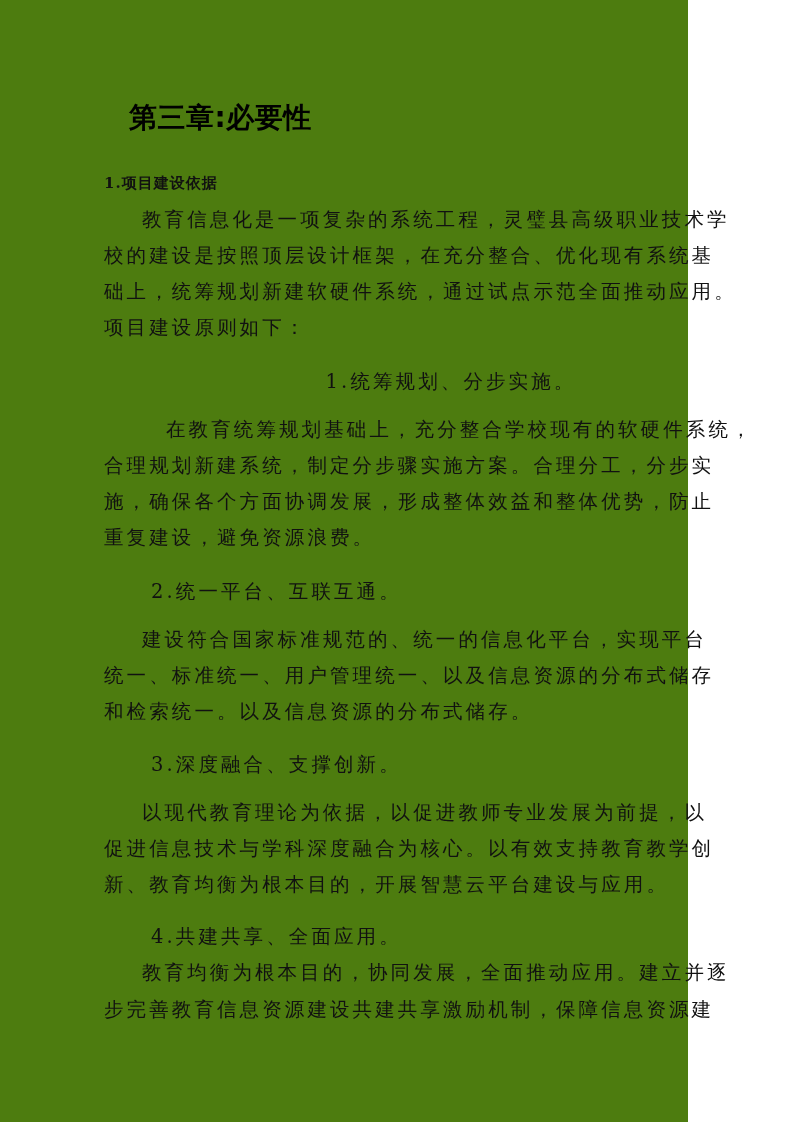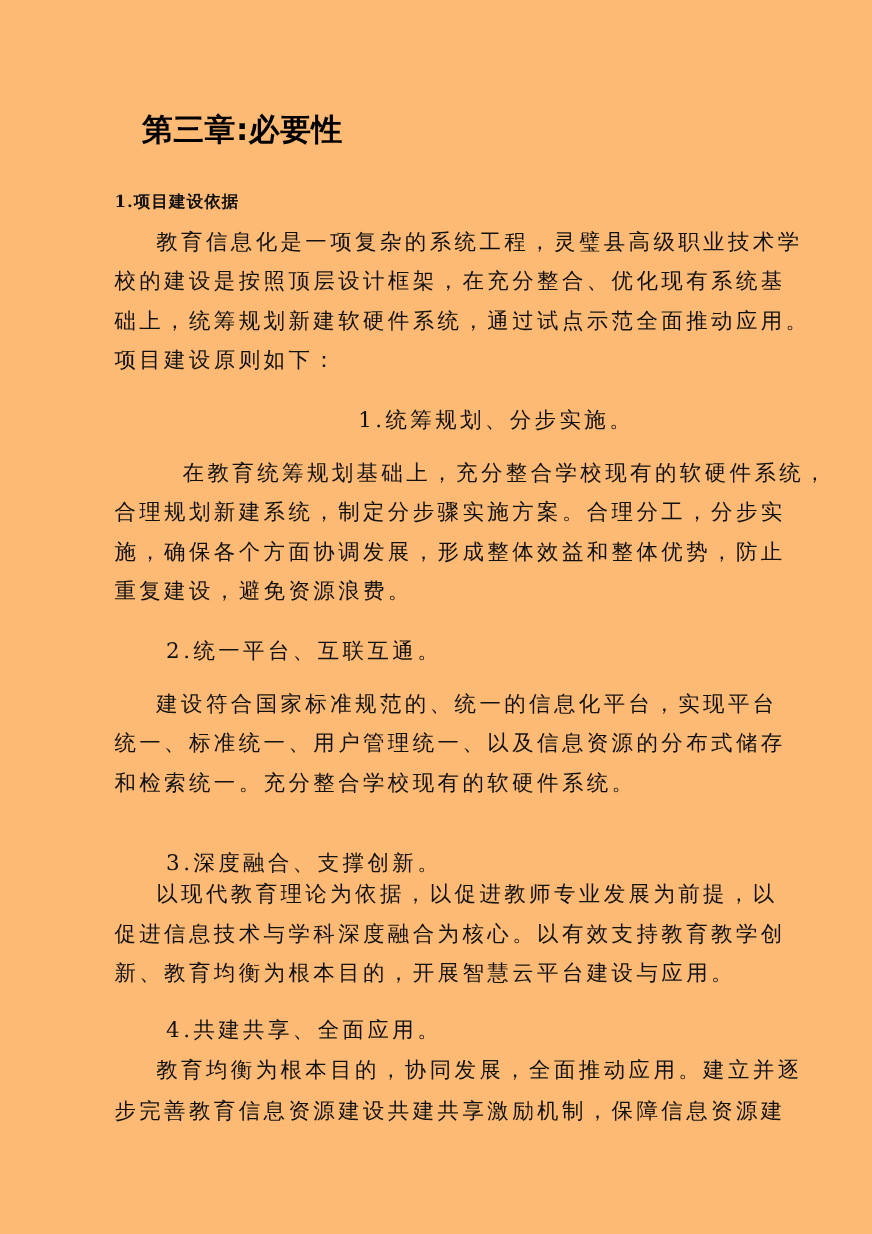--- a/index.html
+++ b/index.html
@@ -12,23 +12,23 @@
       height: 1122px;
       position: relative;
       overflow: hidden;
       font-family: "DejaVu Serif", "Liberation Serif", serif;
       color: #111111;
     }
     .page {
       position: absolute;
       left: 0;
       top: 0;
-      width: 793px;
+      width: 688px;
       height: 1122px;
-      background: #fdba74;
+      background: #4d7c0f;
     }
     .title {
       position: absolute;
       left: 129px;
       top: 98px;
       font-family: "DejaVu Sans", "Liberation Sans", sans-serif;
       font-weight: bold;
       font-size: 28px;
       letter-spacing: 0.5px;
       line-height: 40px;
@@ -79,25 +79,25 @@
     <div class="line indent-para" style="top:416px;margin-left:24px;">在教育统筹规划基础上，充分整合学校现有的软硬件系统，</div>
     <div class="line" style="top:452px;">合理规划新建系统，制定分步骤实施方案。合理分工，分步实</div>
     <div class="line" style="top:488px;">施，确保各个方面协调发展，形成整体效益和整体优势，防止</div>
     <div class="line" style="top:524px;">重复建设，避免资源浪费。</div>
   </div>
 
   <div>
     <div class="line indent-item" style="top:578px;">2.统一平台、互联互通。</div>
     <div class="line indent-para" style="top:626px;">建设符合国家标准规范的、统一的信息化平台，实现平台</div>
     <div class="line" style="top:662px;">统一、标准统一、用户管理统一、以及信息资源的分布式储存</div>
-    <div class="line" style="top:698px;">和检索统一。充分整合学校现有的软硬件系统。</div>
+    <div class="line" style="top:698px;">和检索统一。以及信息资源的分布式储存。</div>
   </div>
 
   <div>
-    <div class="line indent-item" style="top:751px;margin-top:20px;">3.深度融合、支撑创新。</div>
+    <div class="line indent-item" style="top:751px;">3.深度融合、支撑创新。</div>
     <div class="line indent-para" style="top:799px;">以现代教育理论为依据，以促进教师专业发展为前提，以</div>
     <div class="line" style="top:835px;">促进信息技术与学科深度融合为核心。以有效支持教育教学创</div>
     <div class="line" style="top:871px;">新、教育均衡为根本目的，开展智慧云平台建设与应用。</div>
   </div>
 
   <div>
     <div class="line indent-item" style="top:923px;">4.共建共享、全面应用。</div>
     <div class="line indent-para" style="top:959px;">教育均衡为根本目的，协同发展，全面推动应用。建立并逐</div>
     <div class="line" style="top:996px;">步完善教育信息资源建设共建共享激励机制，保障信息资源建</div>
   </div>

